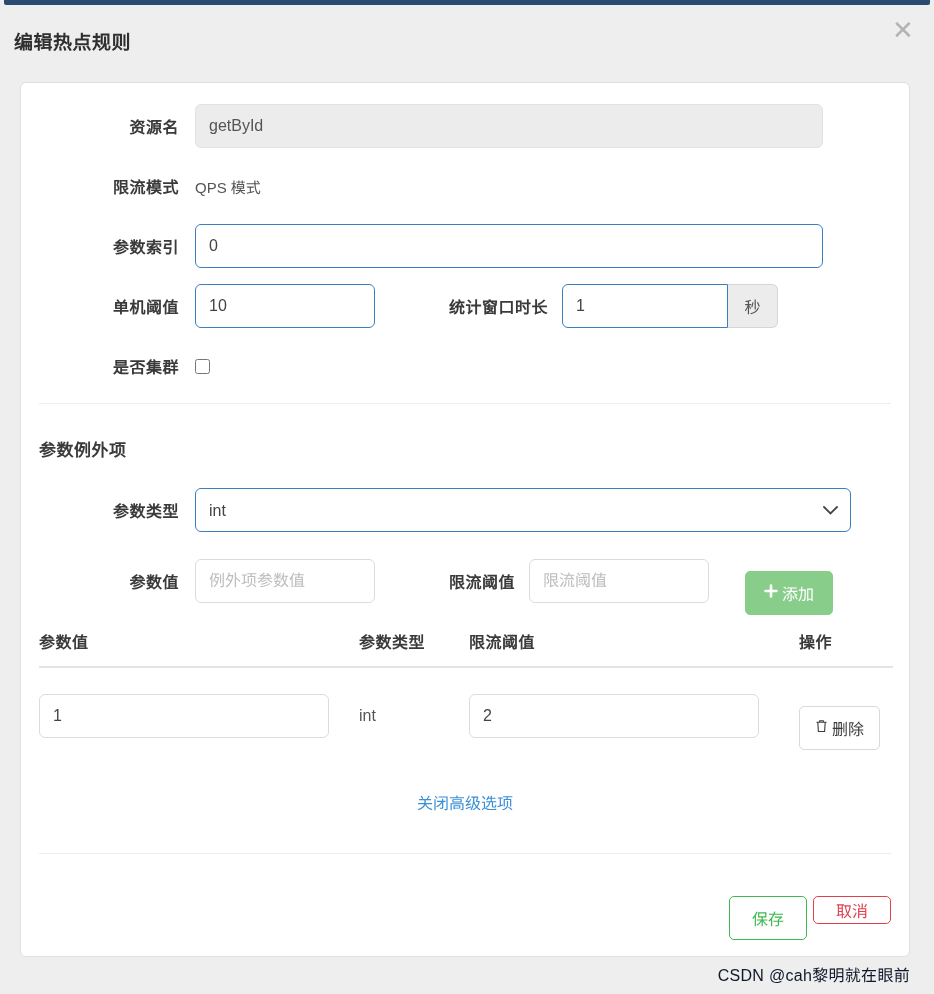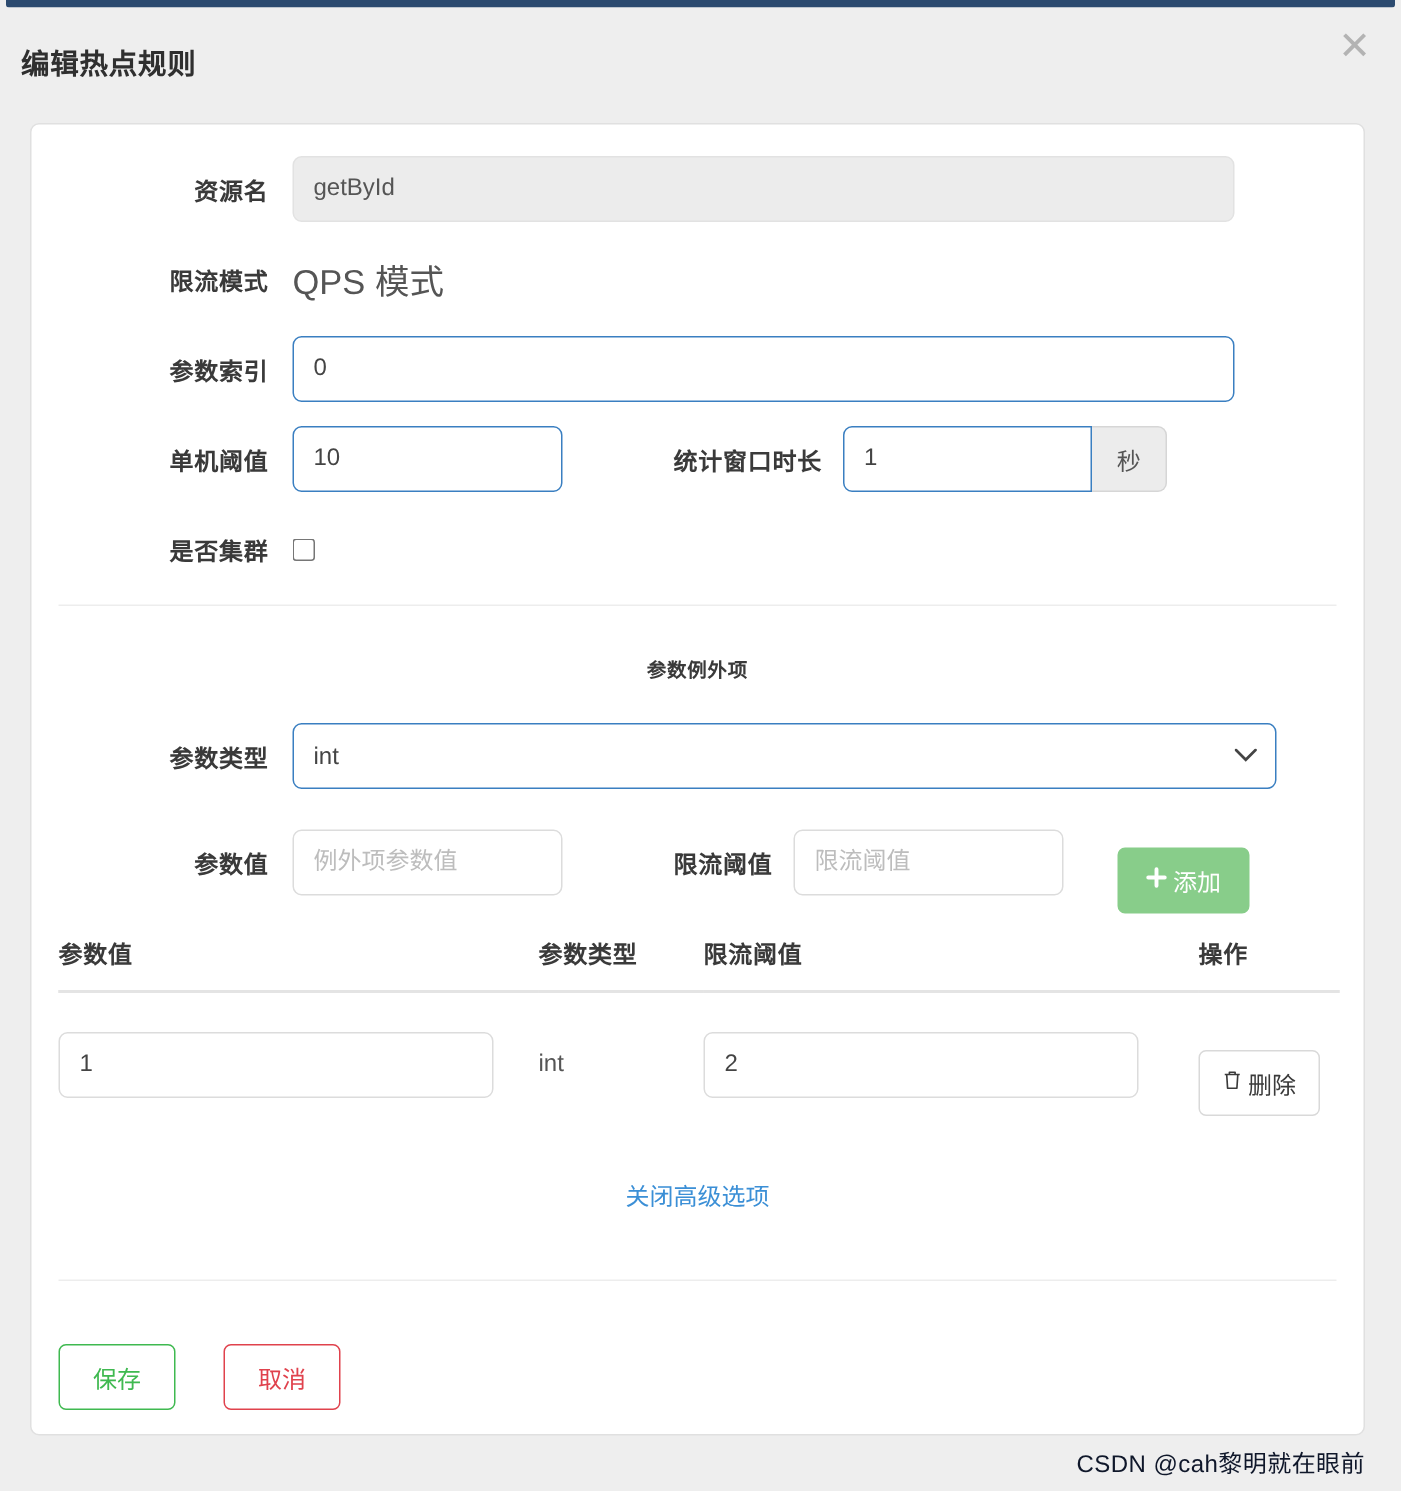--- a/index.html
+++ b/index.html
@@ -105,21 +105,21 @@
     border: 1px solid #dcdcdc;
     color: #444444;
   }
   .inp-plain::placeholder { color: #bdbdbd; }
   .inp-readonly {
     background: #ececec;
     border: 1px solid #e2e2e2;
     color: #555555;
   }
   .static-val {
-    font-size: 23px;
+    font-size: 15px;
     color: #555555;
   }
 
   .inp-wide { width: 628px; }
   .inp-res  { width: 628px; }
   .inp-small{ width: 180px; }
 
   .input-group {
     display: flex;
     align-items: stretch;
@@ -155,22 +155,22 @@
     margin: 0;
   }
 
   .divider {
     border: none;
     border-top: 1px solid #ededed;
     margin: 14px 0 0 0;
   }
 
   .section-title {
-    text-align: center;
-    font-size: 13px;
+    text-align: left;
+    font-size: 17px;
     font-weight: bold;
     color: #3a3a3a;
     margin: 32px 0 26px 0;
     letter-spacing: 0.5px;
   }
 
   .sel-wrap { position: relative; width: 656px; }
   select.inp {
     width: 100%;
     appearance: none;
@@ -214,21 +214,21 @@
     color: #3a3a3a;
   }
   .btn-save {
     height: 44px;
     padding: 0 22px;
     background: #ffffff;
     border: 1px solid #3fb950;
     color: #3fb950;
   }
   .btn-cancel {
-    height: 44px;
+    height: 28px;
     padding: 0 22px;
     background: #ffffff;
     border: 1px solid #e0424d;
     color: #e0424d;
   }
 
   table.exc {
     width: 854px;
     border-collapse: collapse;
     margin-top: 14px;
@@ -272,21 +272,22 @@
     right: 18px;
     bottom: 16px;
   }
   .footer-divider {
     border: none;
     border-top: 1px solid #ededed;
     margin: 0 0 18px 0;
   }
   .footer-btns {
     display: flex;
-    gap: 32px;
+    justify-content: flex-end;
+    gap: 6px;
   }
 
   .watermark {
     position: absolute;
     right: 24px;
     bottom: 8px;
     font-size: 16px;
     color: #0f172a;
     letter-spacing: 0.3px;
   }

